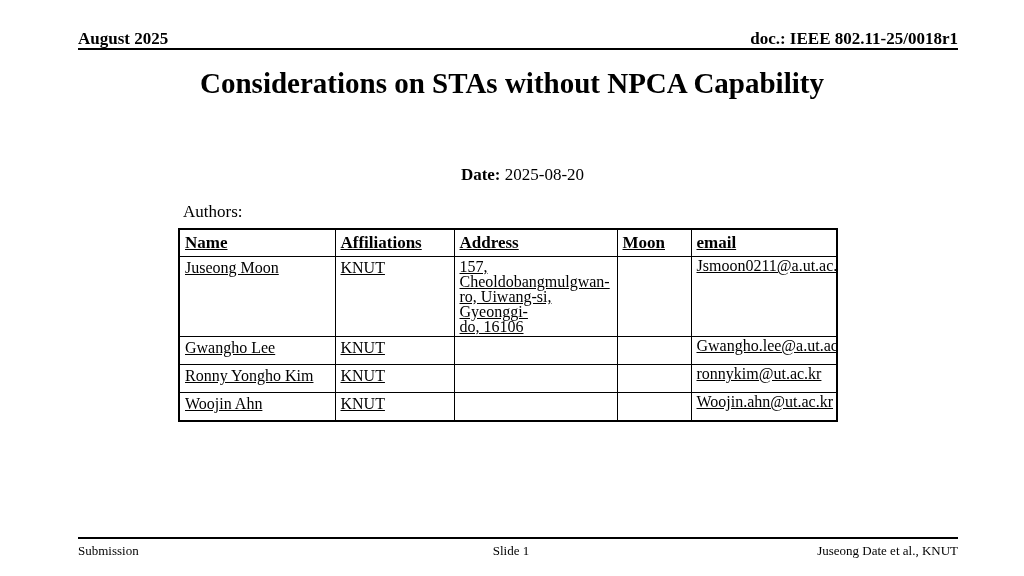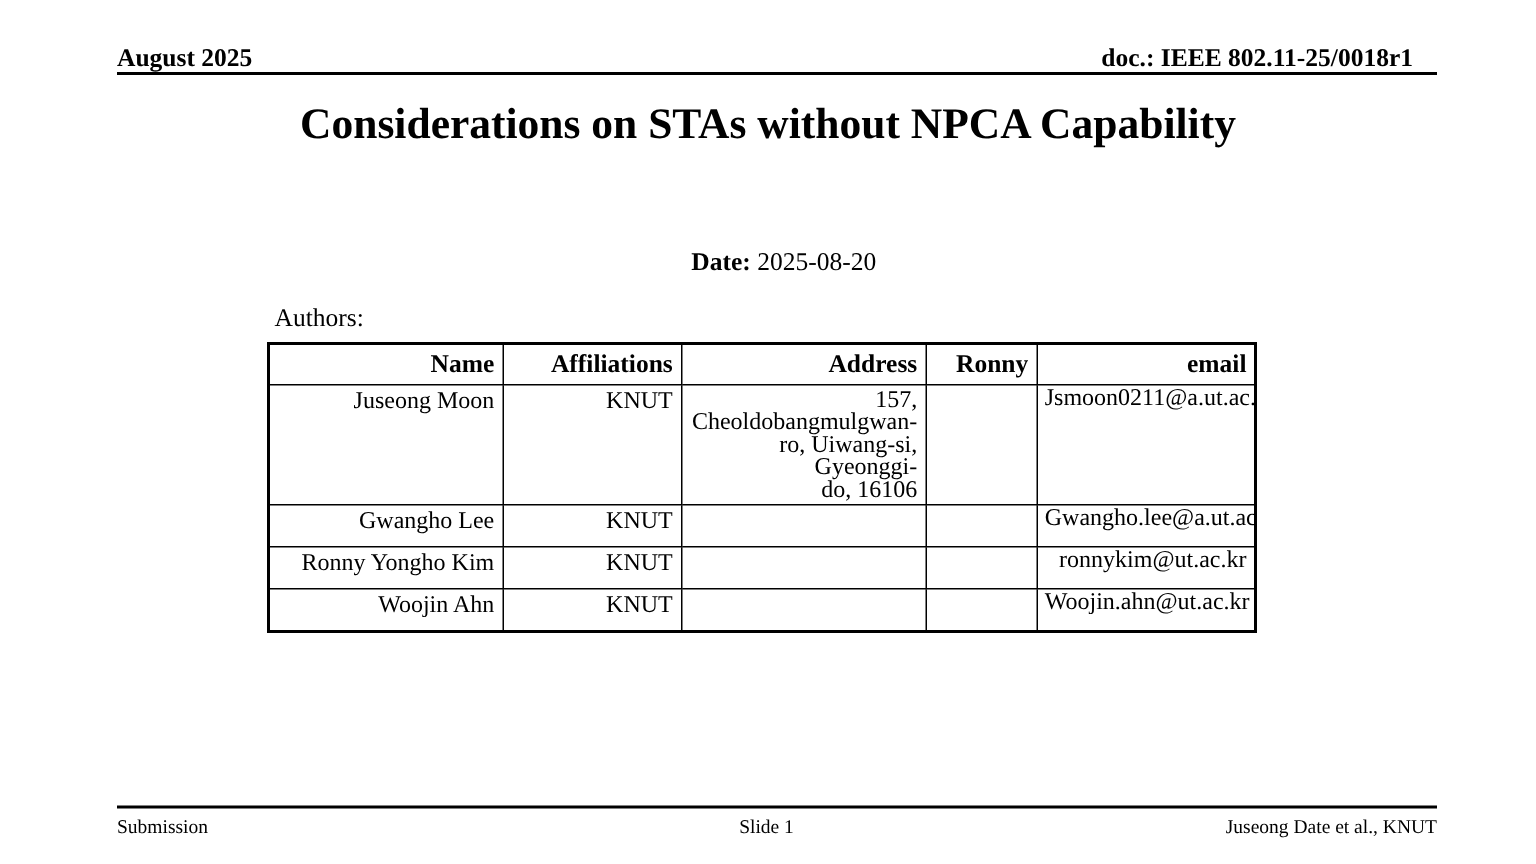--- a/index.html
+++ b/index.html
@@ -11,21 +11,21 @@
     position: relative;
     overflow: hidden;
   }
   .slide { position: absolute; inset: 0; background: #ffffff; }
 
   .header-left {
     position: absolute; left: 78px; top: 29px;
     font-size: 17px; font-weight: bold;
   }
   .header-right {
-    position: absolute; right: 82px; top: 29px;
+    position: absolute; right: 66px; top: 29px;
     font-size: 17px; font-weight: bold;
   }
   .header-rule {
     position: absolute; left: 78px; right: 66px; top: 48px;
     height: 2px; background: #000000;
   }
 
   .title {
     position: absolute; left: 162px; right: 162px; top: 62px;
     margin: 1px;
@@ -49,24 +49,25 @@
 
   table.authors {
     position: absolute; left: 178px; top: 228px;
     border-collapse: collapse;
     table-layout: fixed;
     width: 658px;
     border: 2px solid #000000;
   }
   table.authors th, table.authors td {
     border: 1px solid #000000;
-    text-align: right;
+    text-align: left;
     vertical-align: top;
     padding: 2px 5px;
     overflow: hidden;
+    text-decoration: underline;
   }
   table.authors th {
     font-size: 17px;
     font-weight: bold;
     height: 22px;
     vertical-align: middle;
   }
   table.authors td { font-size: 16px; }
   table.authors tr.row-tall { height: 67px; margin-top: 38px; }
   table.authors tr.row-short { height: 28px; }
@@ -115,21 +116,21 @@
       <col style="width:119px">
       <col style="width:163px">
       <col style="width:74px">
       <col style="width:146px">
     </colgroup>
     <thead>
       <tr>
         <th>Name</th>
         <th>Affiliations</th>
         <th>Address</th>
-        <th>Ronny</th>
+        <th>Moon</th>
         <th>email</th>
       </tr>
     </thead>
     <tbody>
       <tr class="row-tall">
         <td class="cell-name">Juseong Moon</td>
         <td class="cell-affiliation">KNUT</td>
         <td class="cell-address">157,
 Cheoldobangmulgwan-
 ro, Uiwang-si, Gyeonggi-

